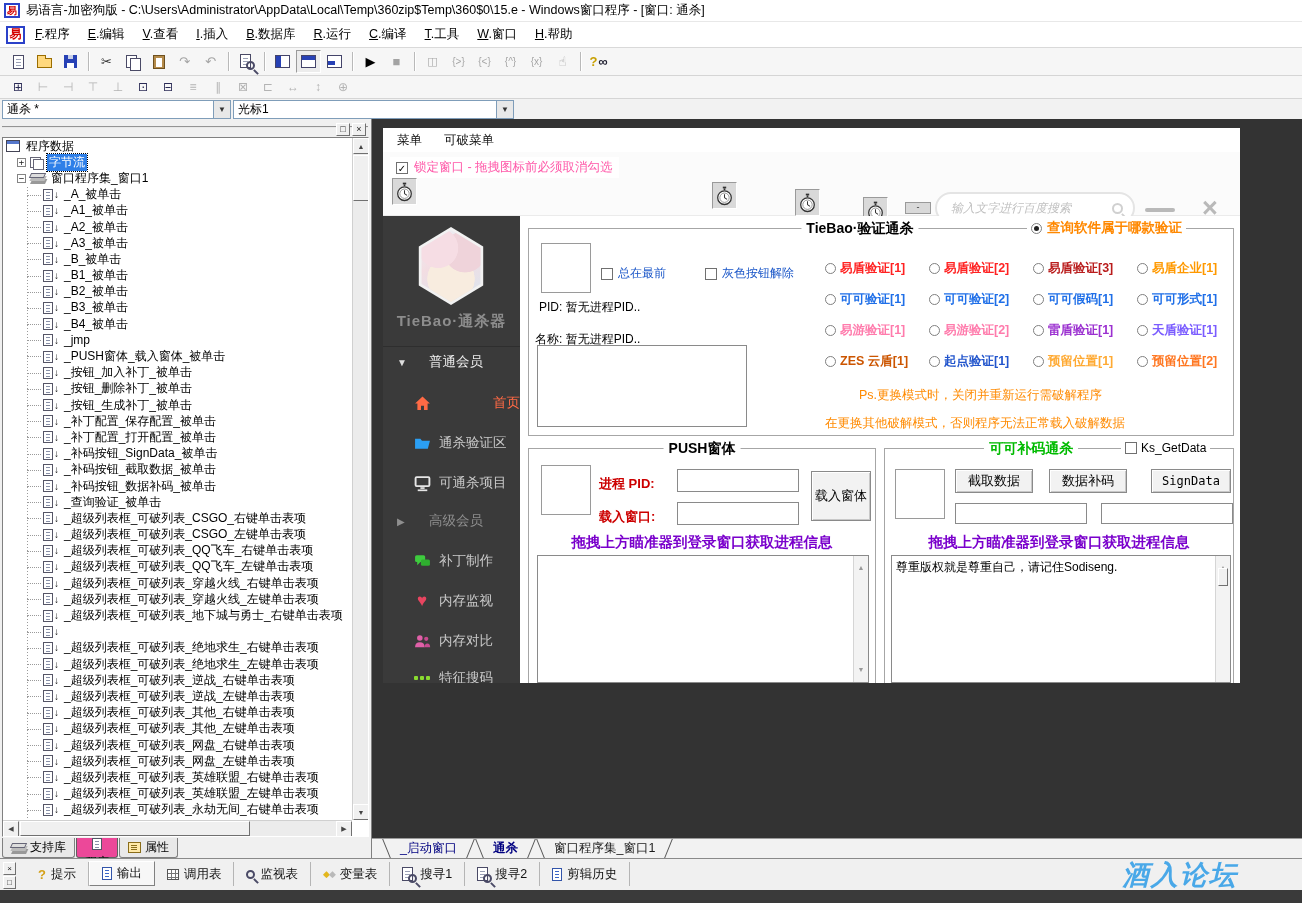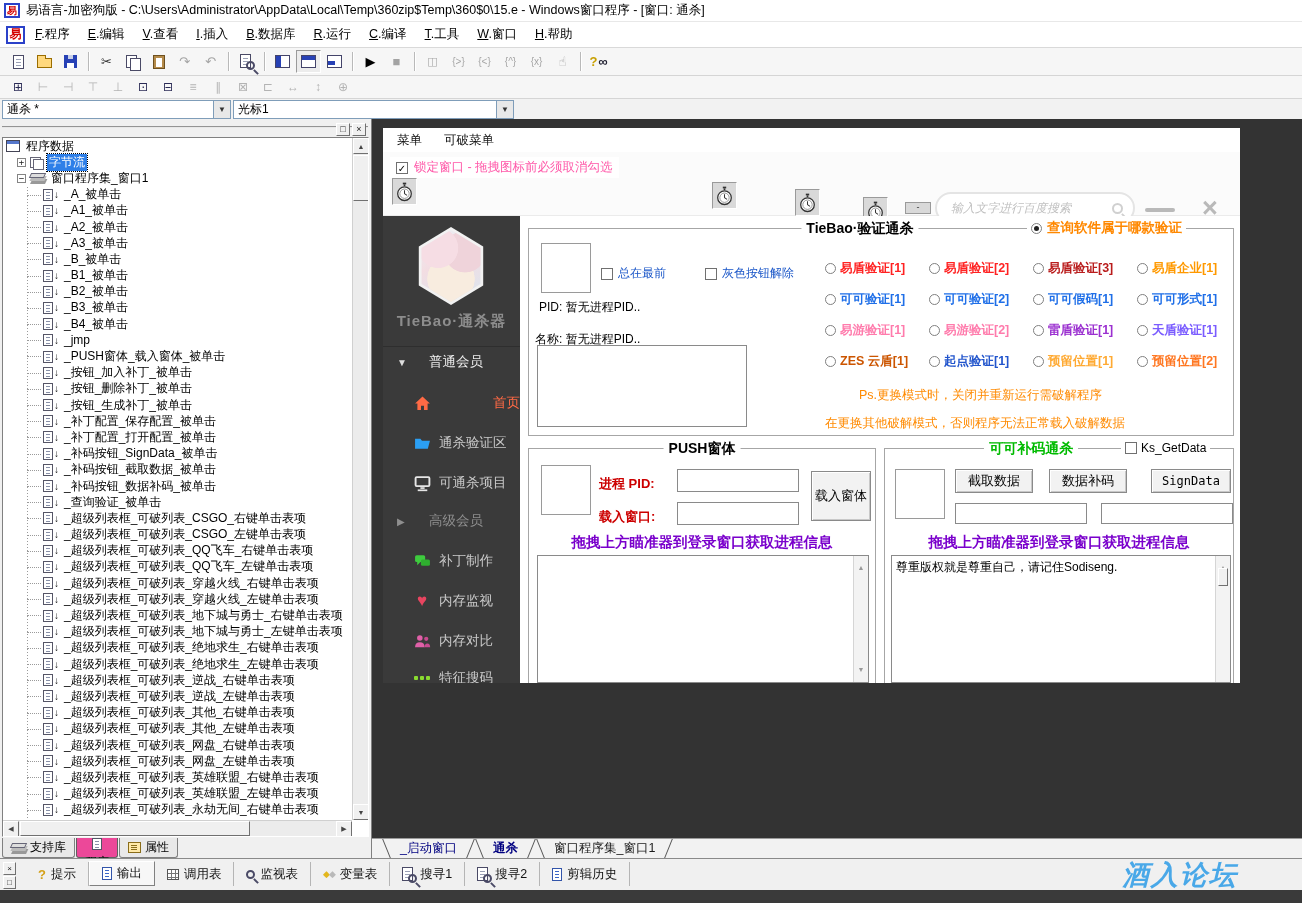--- a/index.html
+++ b/index.html
@@ -465,21 +465,20 @@
 
           <div class="trow">
             <span class="mdoc"></span>
             <span class="mdoc-arr">↓</span>
             <span class="lbl">_超级列表框_可破列表_地下城与勇士_右键单击表项</span>
           </div>
 
           <div class="trow">
             <span class="mdoc"></span>
             <span class="mdoc-arr">↓</span>
-            <span class="lbl">_超级列表框_可破列表_地下城与勇士_左键单击表项</span>
           </div>
 
           <div class="trow">
             <span class="mdoc"></span>
             <span class="mdoc-arr">↓</span>
             <span class="lbl">_超级列表框_可破列表_绝地求生_右键单击表项</span>
           </div>
 
           <div class="trow">
             <span class="mdoc"></span>

